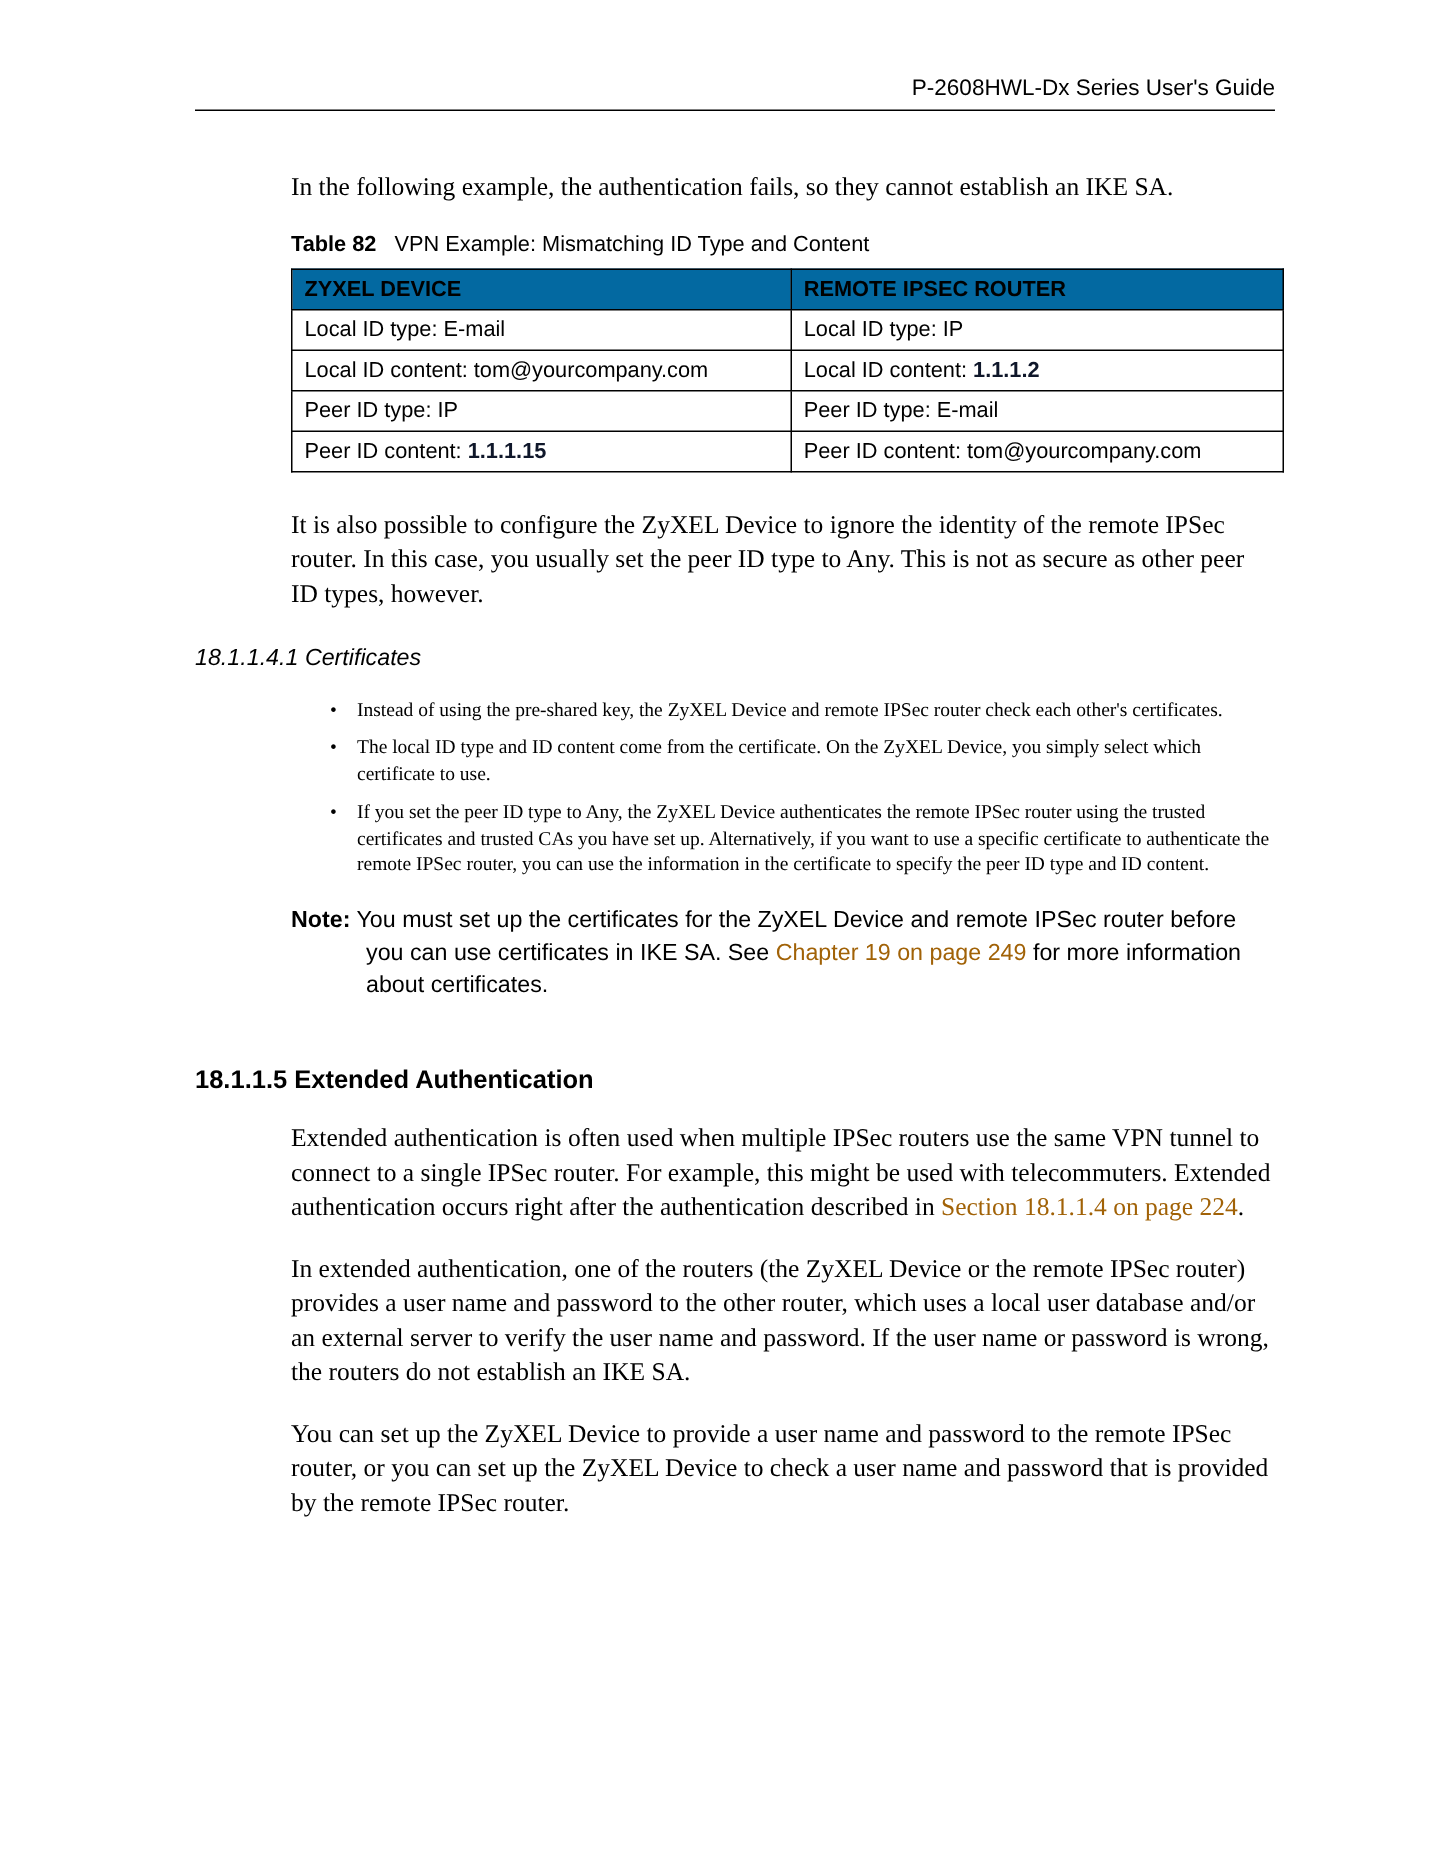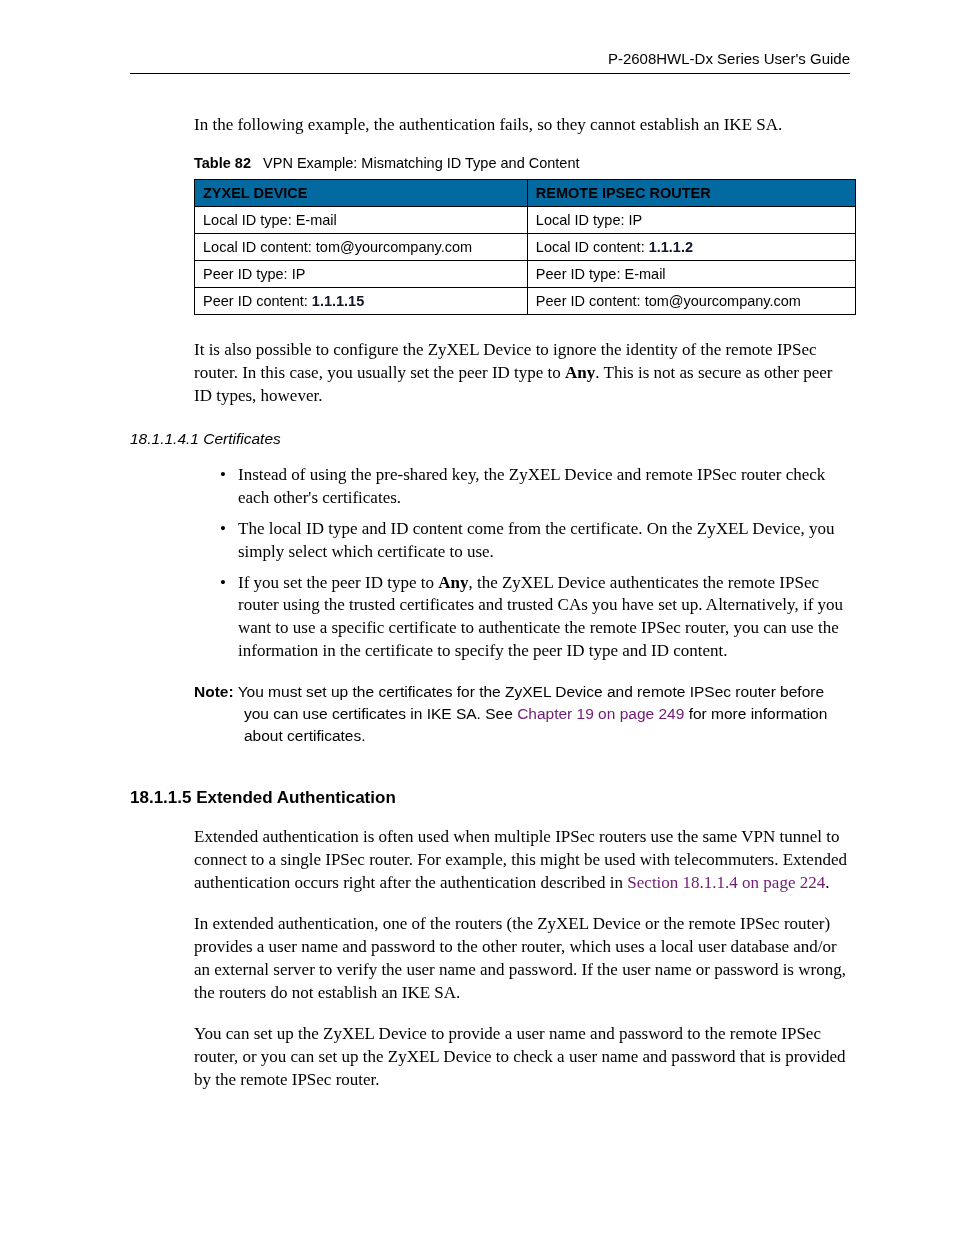--- a/index.html
+++ b/index.html
@@ -75,21 +75,21 @@
     margin: 42px 0 18px 0;
   }
   ul.bullets {
     margin: 0 0 18px 0;
     padding-left: 0;
     list-style: none;
     margin-left: 86px;
   }
   ul.bullets li {
     font-family: "Times New Roman", Times, serif;
-    font-size: 17px;
+    font-size: 13px;
     line-height: 1.35;
     margin-bottom: 8px;
     position: relative;
     padding-left: 22px;
   }
   ul.bullets li::before {
     content: "•";
     position: absolute;
     left: 4px;
     top: 0;
@@ -97,39 +97,39 @@
   .note-block {
     font-family: Arial, Helvetica, sans-serif;
     font-size: 15.5px;
     line-height: 1.4;
     margin-left: 64px;
     margin-bottom: 10px;
     padding-left: 50px;
     text-indent: -50px;
   }
   .note-block .note-label { font-weight: bold; }
-  .link { color: #701a75; }
+  .link { color: #a16207; }
   .footer {
     position: absolute;
     bottom: 36px;
     left: 130px;
     right: 104px;
   }
   .footer-rule {
     border: none;
     border-top: 1.5px solid #000;
     margin: 0 0 4px 0;
   }
   .footer-row {
     font-family: Arial, Helvetica, sans-serif;
     font-size: 15px;
     display: flex;
     justify-content: space-between;
   }
-  .bold-inline { font-weight: bold; }
+  .bold-inline { font-weight: normal; }
 </style>
 </head>
 <body>
 
 <div class="page">
 
   <div class="header-row">P-2608HWL-Dx Series User's Guide</div>
   <hr class="header-rule">
 
   <p class="body-para">In the following example, the authentication fails, so they cannot establish an IKE SA.</p>

